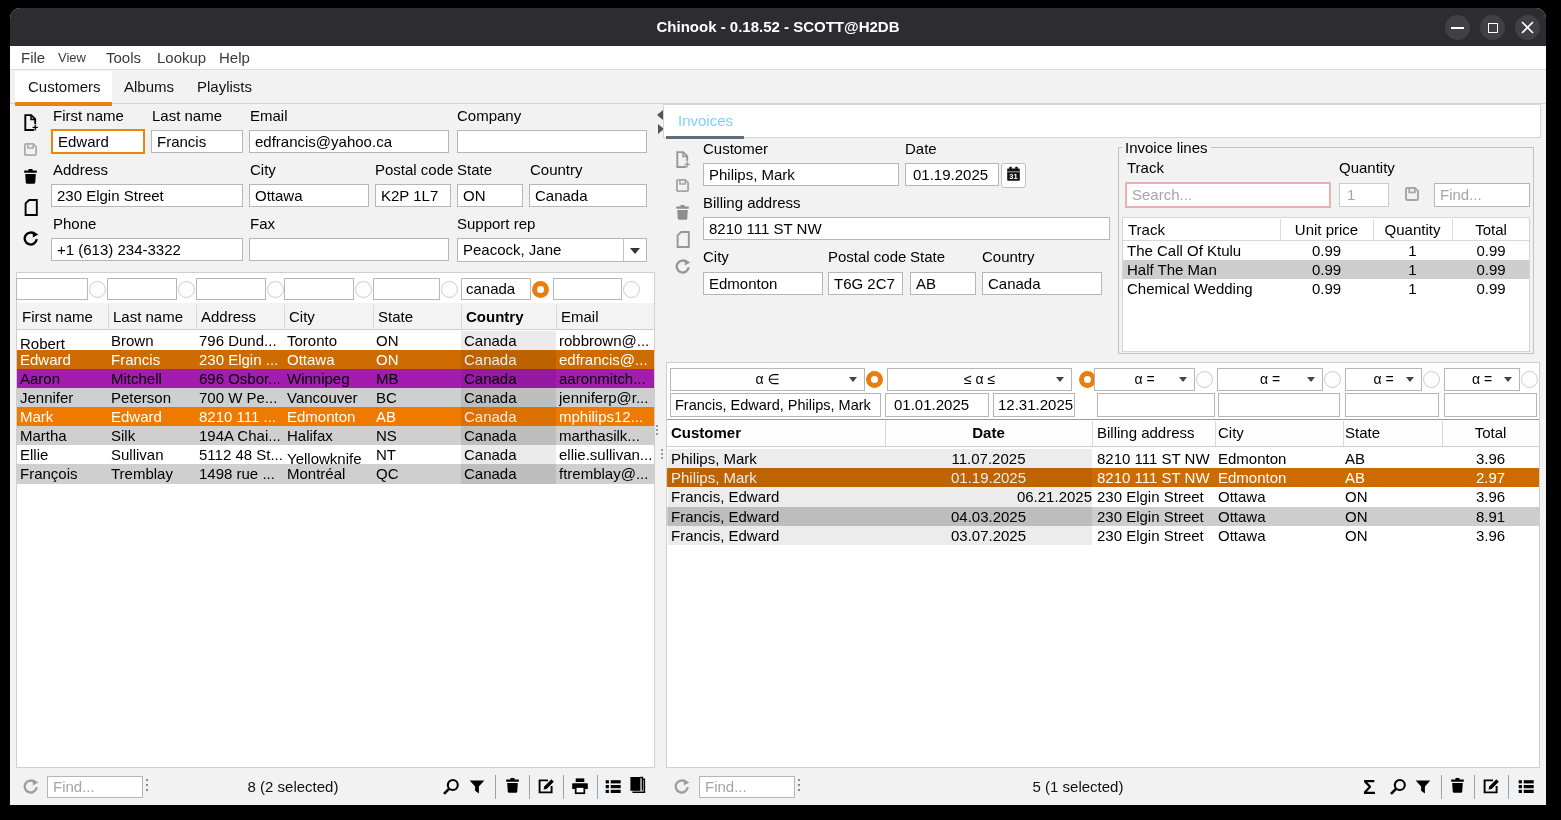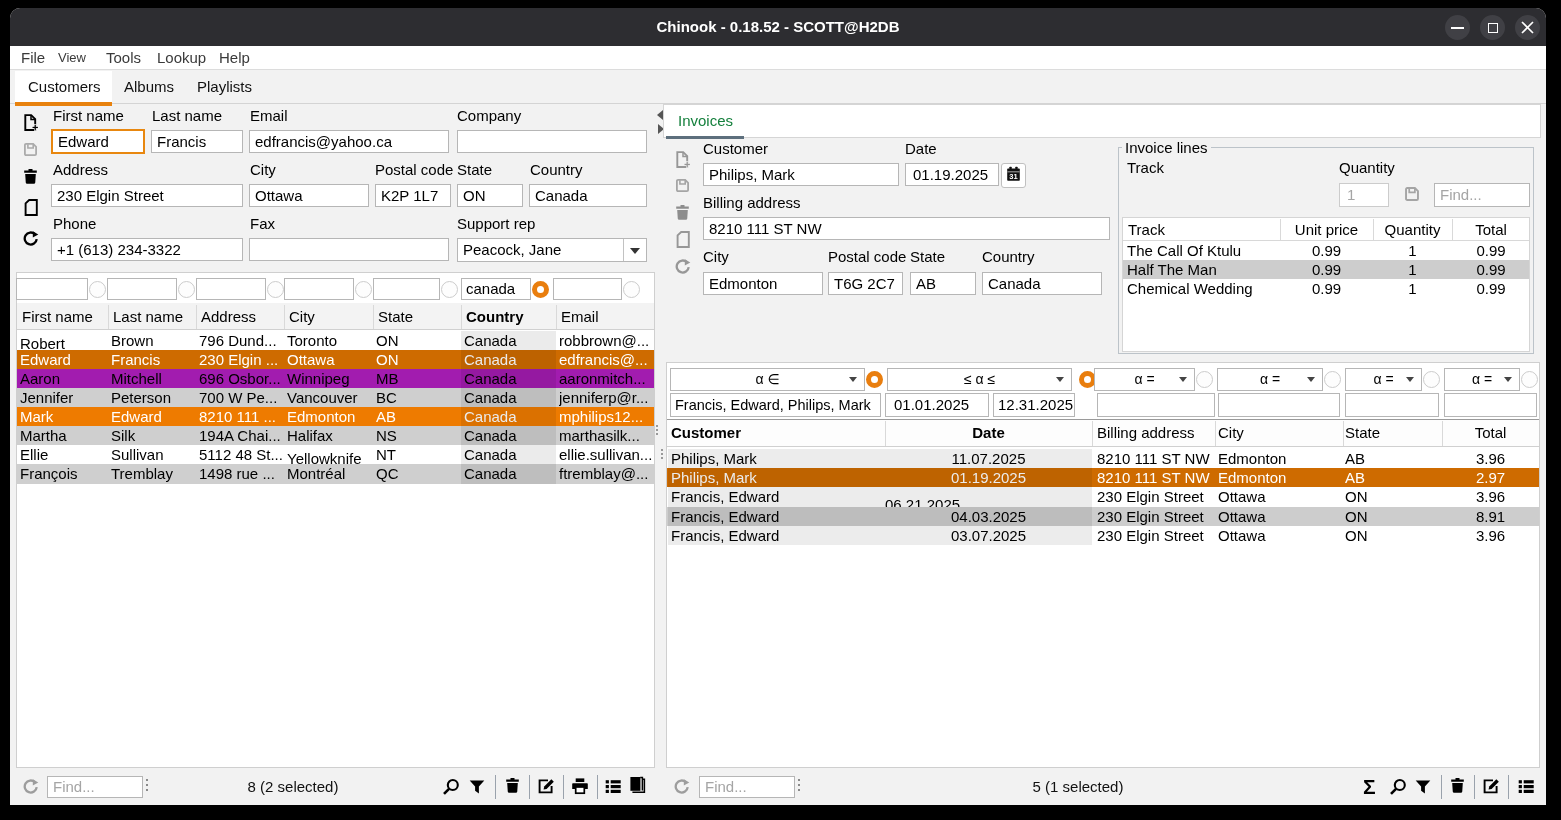--- a/index.html
+++ b/index.html
@@ -244,21 +244,21 @@
     </svg>
 <svg class="ic" style="left:628px;top:776px" width="19" height="19" viewBox="0 0 19 19">
       <path d="M14.2 3.2 H16.4 V16.2 H4.4" fill="none" stroke="#000" stroke-width="1.5"></path>
       <path d="M12.2 1.6 H14.4 V14.6" fill="none" stroke="#000" stroke-width="1.5"></path>
       <rect x="2.4" y="1" width="10" height="13.8" fill="#000"></rect>
     </svg>
 
 <div class="a" style="left:657px;top:110px;width:0;height:0;border-top:5px solid transparent;border-bottom:5px solid transparent;border-right:6px solid #555"></div>
 <div class="a" style="left:658px;top:124px;width:0;height:0;border-top:5px solid transparent;border-bottom:5px solid transparent;border-left:6px solid #555"></div>
 <div class="a" style="left:663px;top:104px;width:878px;height:34px;background:#fff;border:1px solid #d5d5d5"></div>
-<div class="a" style="left:678px;top:110px;height:22px;line-height:22px;font-size:15px;color:#15803d;position:absolute">Invoices</div>
+<div class="a" style="left:678px;top:110px;height:22px;line-height:22px;font-size:15px;color:#7dd3fc;position:absolute">Invoices</div>
 <div class="a" style="left:666px;top:135.5px;width:78px;height:3px;background:#5d6f7d"></div>
 
 <svg class="ic" style="left:674px;top:151px" width="17" height="18" viewBox="0 0 17 18">
       <path d="M3.3 1.1 H9.2 L13.2 5.1 V16 H3.3 Z" fill="none" stroke="#979797" stroke-width="1.9"></path>
       <path d="M9 1.1 V5.4 H13.3" fill="none" stroke="#979797" stroke-width="1.5"></path>
       <rect x="9.9" y="12.2" width="6.6" height="2.4" fill="#f2f2f2"></rect>
       <rect x="12" y="10.1" width="2.4" height="6.6" fill="#f2f2f2"></rect>
       <rect x="10.5" y="12.8" width="5.4" height="1.3" fill="#979797"></rect>
       <rect x="12.55" y="10.7" width="1.3" height="5.4" fill="#979797"></rect>
     </svg>
@@ -298,20 +298,21 @@
 <div class="lbl" style="left:982px;top:248px">Country</div>
 <div class="inp" style="left:703px;top:272px;width:120px;height:23px;line-height:21px">Edmonton</div>
 <div class="inp" style="left:828px;top:272px;width:75px;height:23px;line-height:21px">T6G 2C7</div>
 <div class="inp" style="left:910px;top:272px;width:66px;height:23px;line-height:21px">AB</div>
 <div class="inp" style="left:982px;top:272px;width:120px;height:23px;line-height:21px">Canada</div>
 
 <div class="a" style="left:1118px;top:147px;width:416px;height:207px;border:1px solid #bcc3c9"></div>
 <div class="a" style="left:1122px;top:140px;height:15px;line-height:15px;font-size:15px;background:#f2f2f2;padding:0 3px;position:absolute">Invoice lines</div>
 <div class="lbl" style="left:1127px;top:159px">Track</div>
 <div class="lbl" style="left:1339px;top:159px">Quantity</div>
+<div class="inp" style="left:1125px;top:182px;width:206px;height:26px;line-height:22px;border:2px solid #e7b1b1"><span class="ph">Search...</span></div>
 <div class="inp" style="left:1339px;top:183px;width:50px;height:24px;line-height:22px;border-color:#ccc;color:#a5a5a5;padding:0 7px">1</div>
 <svg class="ic" style="left:1404px;top:186px" width="16" height="16" viewBox="0 0 15 15">
       <path d="M1.9 3.1 Q1.9 1.9 3.1 1.9 H10.2 L13.1 4.8 V11.9 Q13.1 13.1 11.9 13.1 H3.1 Q1.9 13.1 1.9 11.9 Z" fill="none" stroke="#a5a5a5" stroke-width="1.8"></path>
       <path d="M4.9 2.2 V6 H10.2 V2.2" fill="none" stroke="#a5a5a5" stroke-width="1.6"></path>
     </svg>
 <div class="inp" style="left:1434px;top:183px;width:96px;height:24px;line-height:22px"><span class="ph">Find...</span></div>
 <div class="a" style="left:1122px;top:217px;width:408px;height:135px;background:#fff;border:1px solid #d5d5d5"></div>
 <div class="a" style="left:1123px;top:218px;width:406px;height:23px;border-bottom:1px solid #d8d8d8"></div>
 <span class="cell" style="left:1128px;top:218px;width:150px;height:23px;line-height:23px">Track</span>
 <span class="cell" style="left:1280px;top:218px;width:93px;height:23px;line-height:23px;text-align:center">Unit price</span>
@@ -381,21 +382,21 @@
 <div class="a" style="left:667px;top:468.2px;width:872px;height:19.2px;background:#ce6b00;color:#fff">
 <span class="cell" style="left:4px;top:0;width:210px;height:19.2px;line-height:19.2px">Philips, Mark</span>
 <span class="cell" style="left:218px;top:0;width:207px;height:19.2px;line-height:19.2px;text-align:center">01.19.2025</span>
 <span class="cell" style="left:430px;top:0;width:118px;height:19.2px;line-height:19.2px">8210 111 ST NW</span>
 <span class="cell" style="left:551px;top:0;width:120px;height:19.2px;line-height:19.2px">Edmonton</span>
 <span class="cell" style="left:678px;top:0;width:90px;height:19.2px;line-height:19.2px">AB</span>
 <span class="cell" style="left:775px;top:0;width:97px;height:19.2px;line-height:19.2px;text-align:center">2.97</span>
 </div>
 <div class="a" style="left:667px;top:487.4px;width:872px;height:19.2px;background:#fff;color:#000">
 <span class="cell" style="left:4px;top:0;width:210px;height:19.2px;line-height:19.2px">Francis, Edward</span>
-<span class="cell" style="left:218px;top:8px;width:207px;height:19.2px;line-height:19.2px;text-align:left">06.21.2025</span>
+<span class="cell" style="left:218px;top:0;width:207px;height:19.2px;line-height:19.2px;text-align:right">06.21.2025</span>
 <span class="cell" style="left:430px;top:0;width:118px;height:19.2px;line-height:19.2px">230 Elgin Street</span>
 <span class="cell" style="left:551px;top:0;width:120px;height:19.2px;line-height:19.2px">Ottawa</span>
 <span class="cell" style="left:678px;top:0;width:90px;height:19.2px;line-height:19.2px">ON</span>
 <span class="cell" style="left:775px;top:0;width:97px;height:19.2px;line-height:19.2px;text-align:center">3.96</span>
 </div>
 <div class="a" style="left:667px;top:506.6px;width:872px;height:19.2px;background:#cdcdcd;color:#000">
 <span class="cell" style="left:4px;top:0;width:210px;height:19.2px;line-height:19.2px">Francis, Edward</span>
 <span class="cell" style="left:218px;top:0;width:207px;height:19.2px;line-height:19.2px;text-align:center">04.03.2025</span>
 <span class="cell" style="left:430px;top:0;width:118px;height:19.2px;line-height:19.2px">230 Elgin Street</span>
 <span class="cell" style="left:551px;top:0;width:120px;height:19.2px;line-height:19.2px">Ottawa</span>

